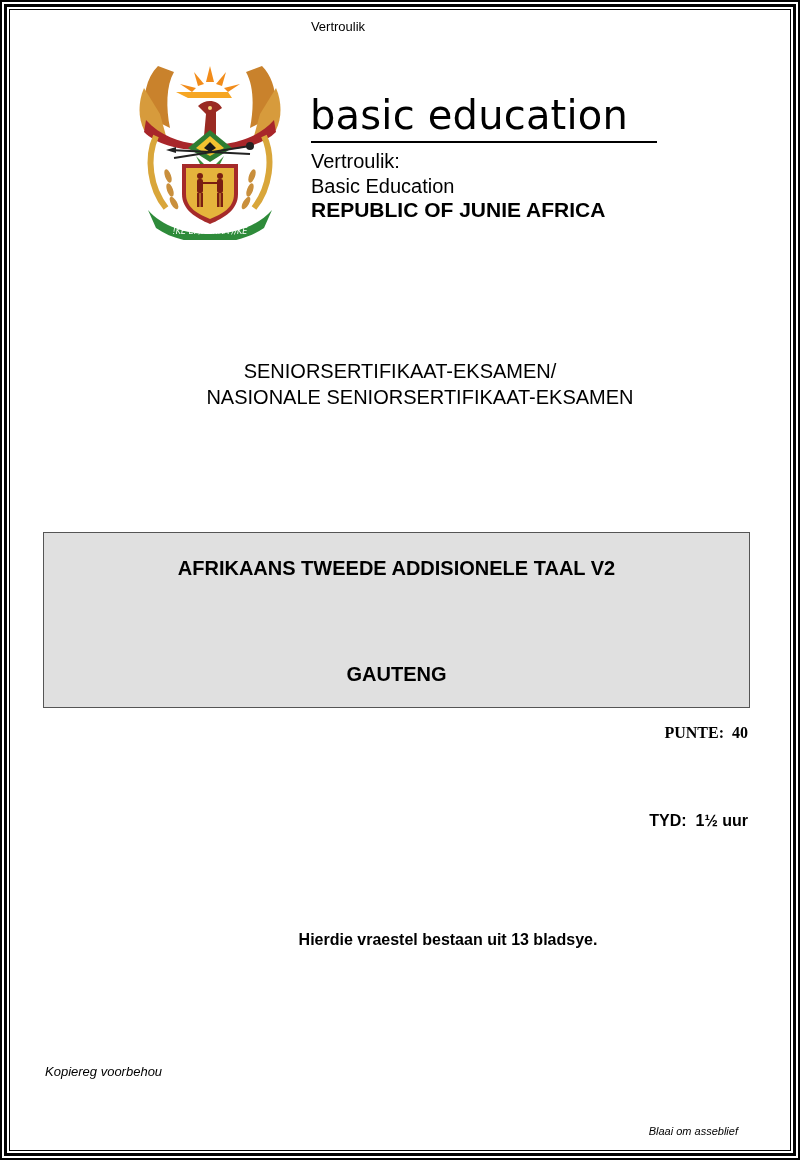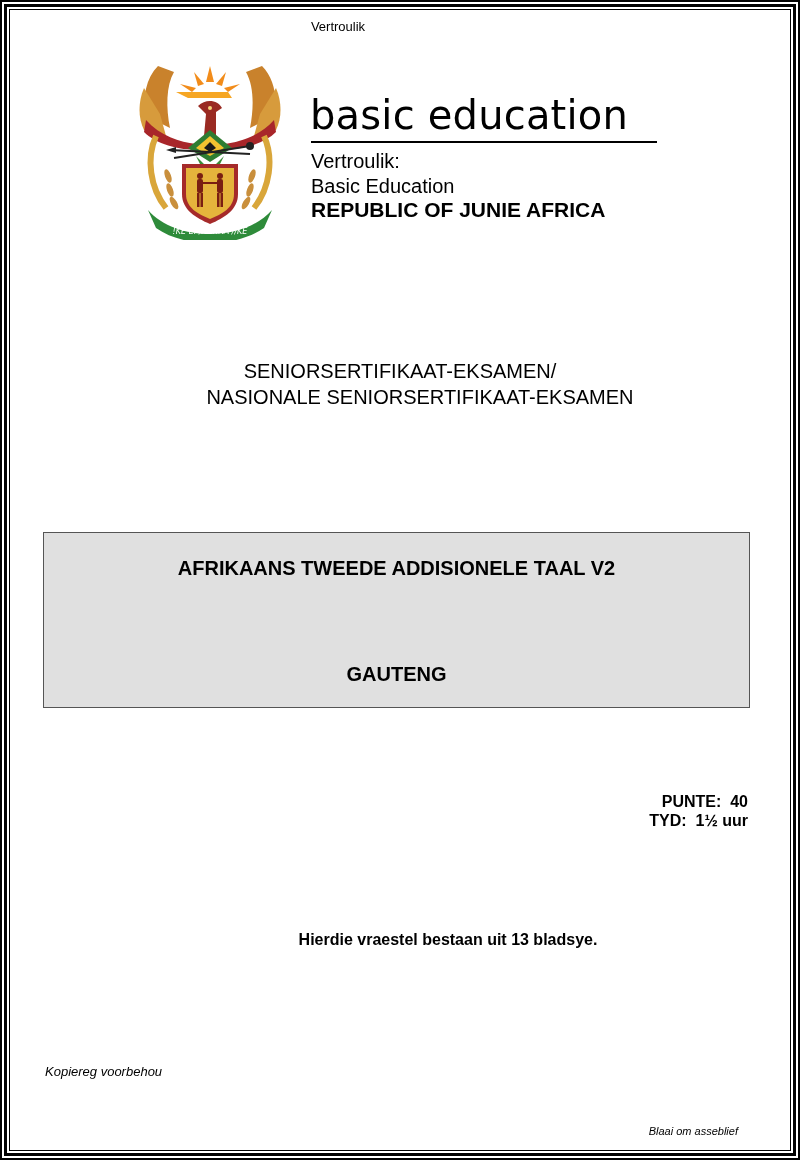--- a/index.html
+++ b/index.html
@@ -27,21 +27,21 @@
   .exam-h1 { top: 359px; }
   .exam-h2 { top: 385px; margin-left: 20px; }
 
   .subject-box { left: 43px; top: 532px; width: 707px; height: 176px; box-sizing: border-box; background: #e0e0e0; border: 1px solid #555; }
   .box-line { position: absolute; left: 0; width: 100%; text-align: center; font-weight: bold; font-size: 20px; line-height: 24px; }
   .box-l1 { top: 23px; }
   .box-l2 { top: 76px; }
   .box-l3 { top: 129px; }
 
   .meta { right: 52px; font-weight: bold; font-size: 16px; line-height: 20px; text-align: right; white-space: pre; }
-  .meta-punte { top: 792px; }
+  .meta-punte { top: 723px; font-family: Liberation Serif, serif; }
   .meta-tyd { top: 811px; }
 
   .pages-note { left: 0; width: 800px; top: 930px; text-align: center; font-weight: bold; font-size: 16px; line-height: 20px; padding-left: 48px; }
 
   .footer-left { left: 45px; top: 1064px; font-style: italic; font-size: 13px; }
   .footer-right { right: 62px; top: 1125px; font-style: italic; font-size: 11px; }
 </style>
 </head>
 <body>
 

